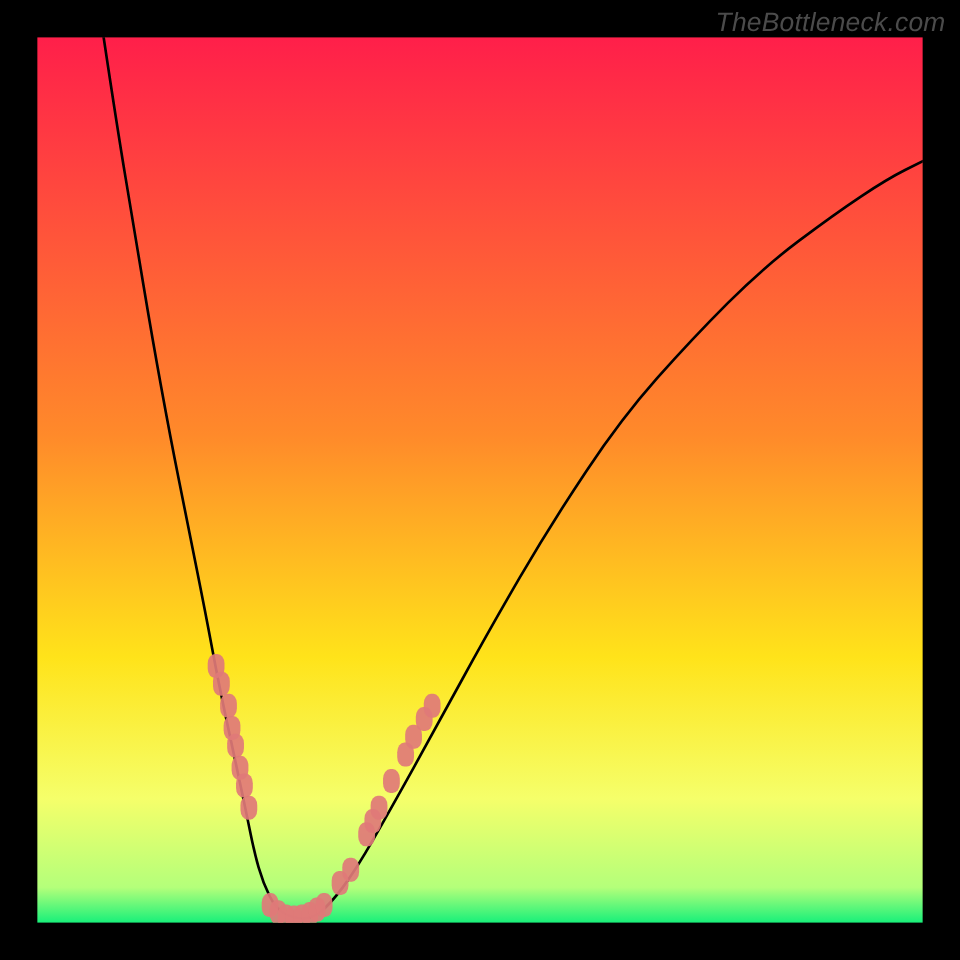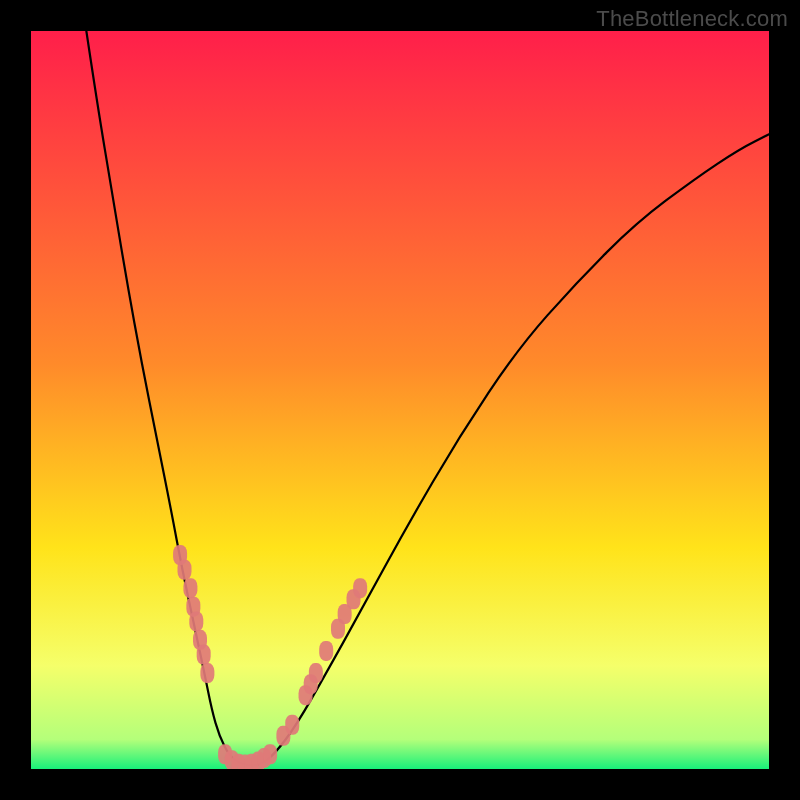--- a/index.html
+++ b/index.html
@@ -9,20 +9,21 @@
     height: 800px;
     overflow: hidden;
     font-family: Arial, Helvetica, sans-serif;
     background: #000;
   }
   .frame {
     position: relative;
     width: 800px;
     height: 800px;
     background: #000;
+    font-style: italic;
   }
   .plot {
     position: absolute;
     left: 31px;
     top: 31px;
     width: 738px;
     height: 738px;
   }
   .watermark {
     position: absolute;

